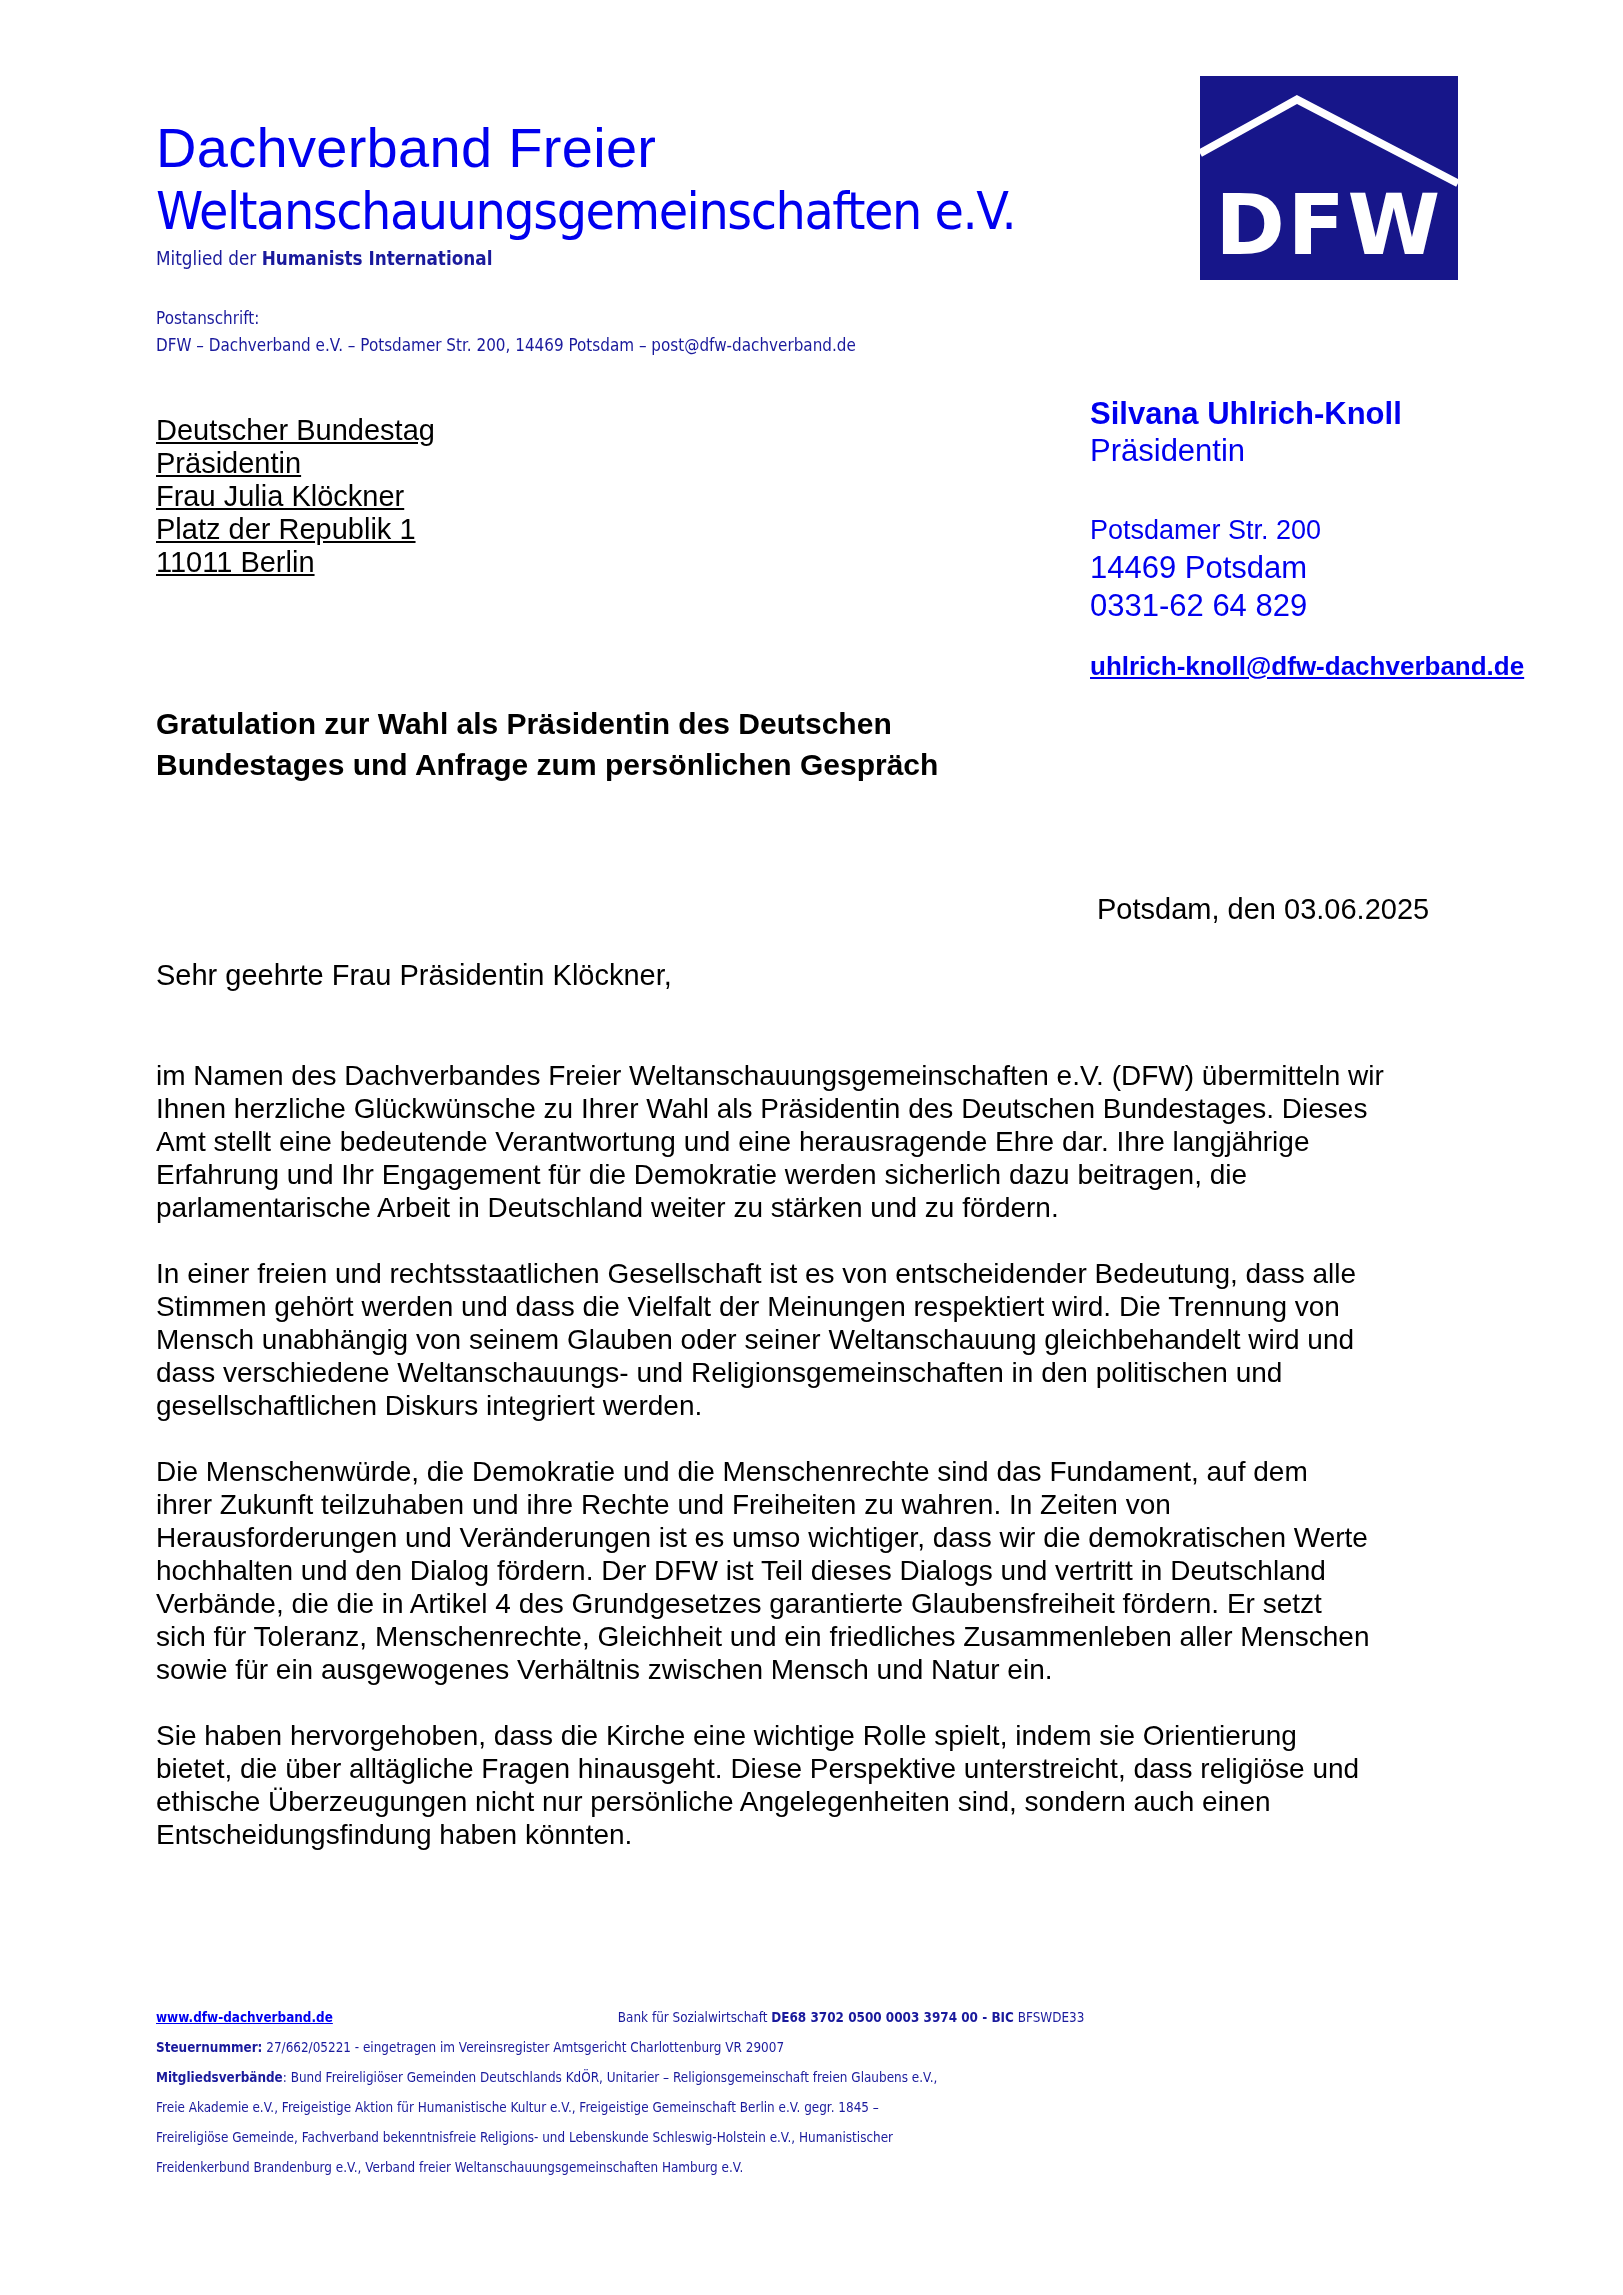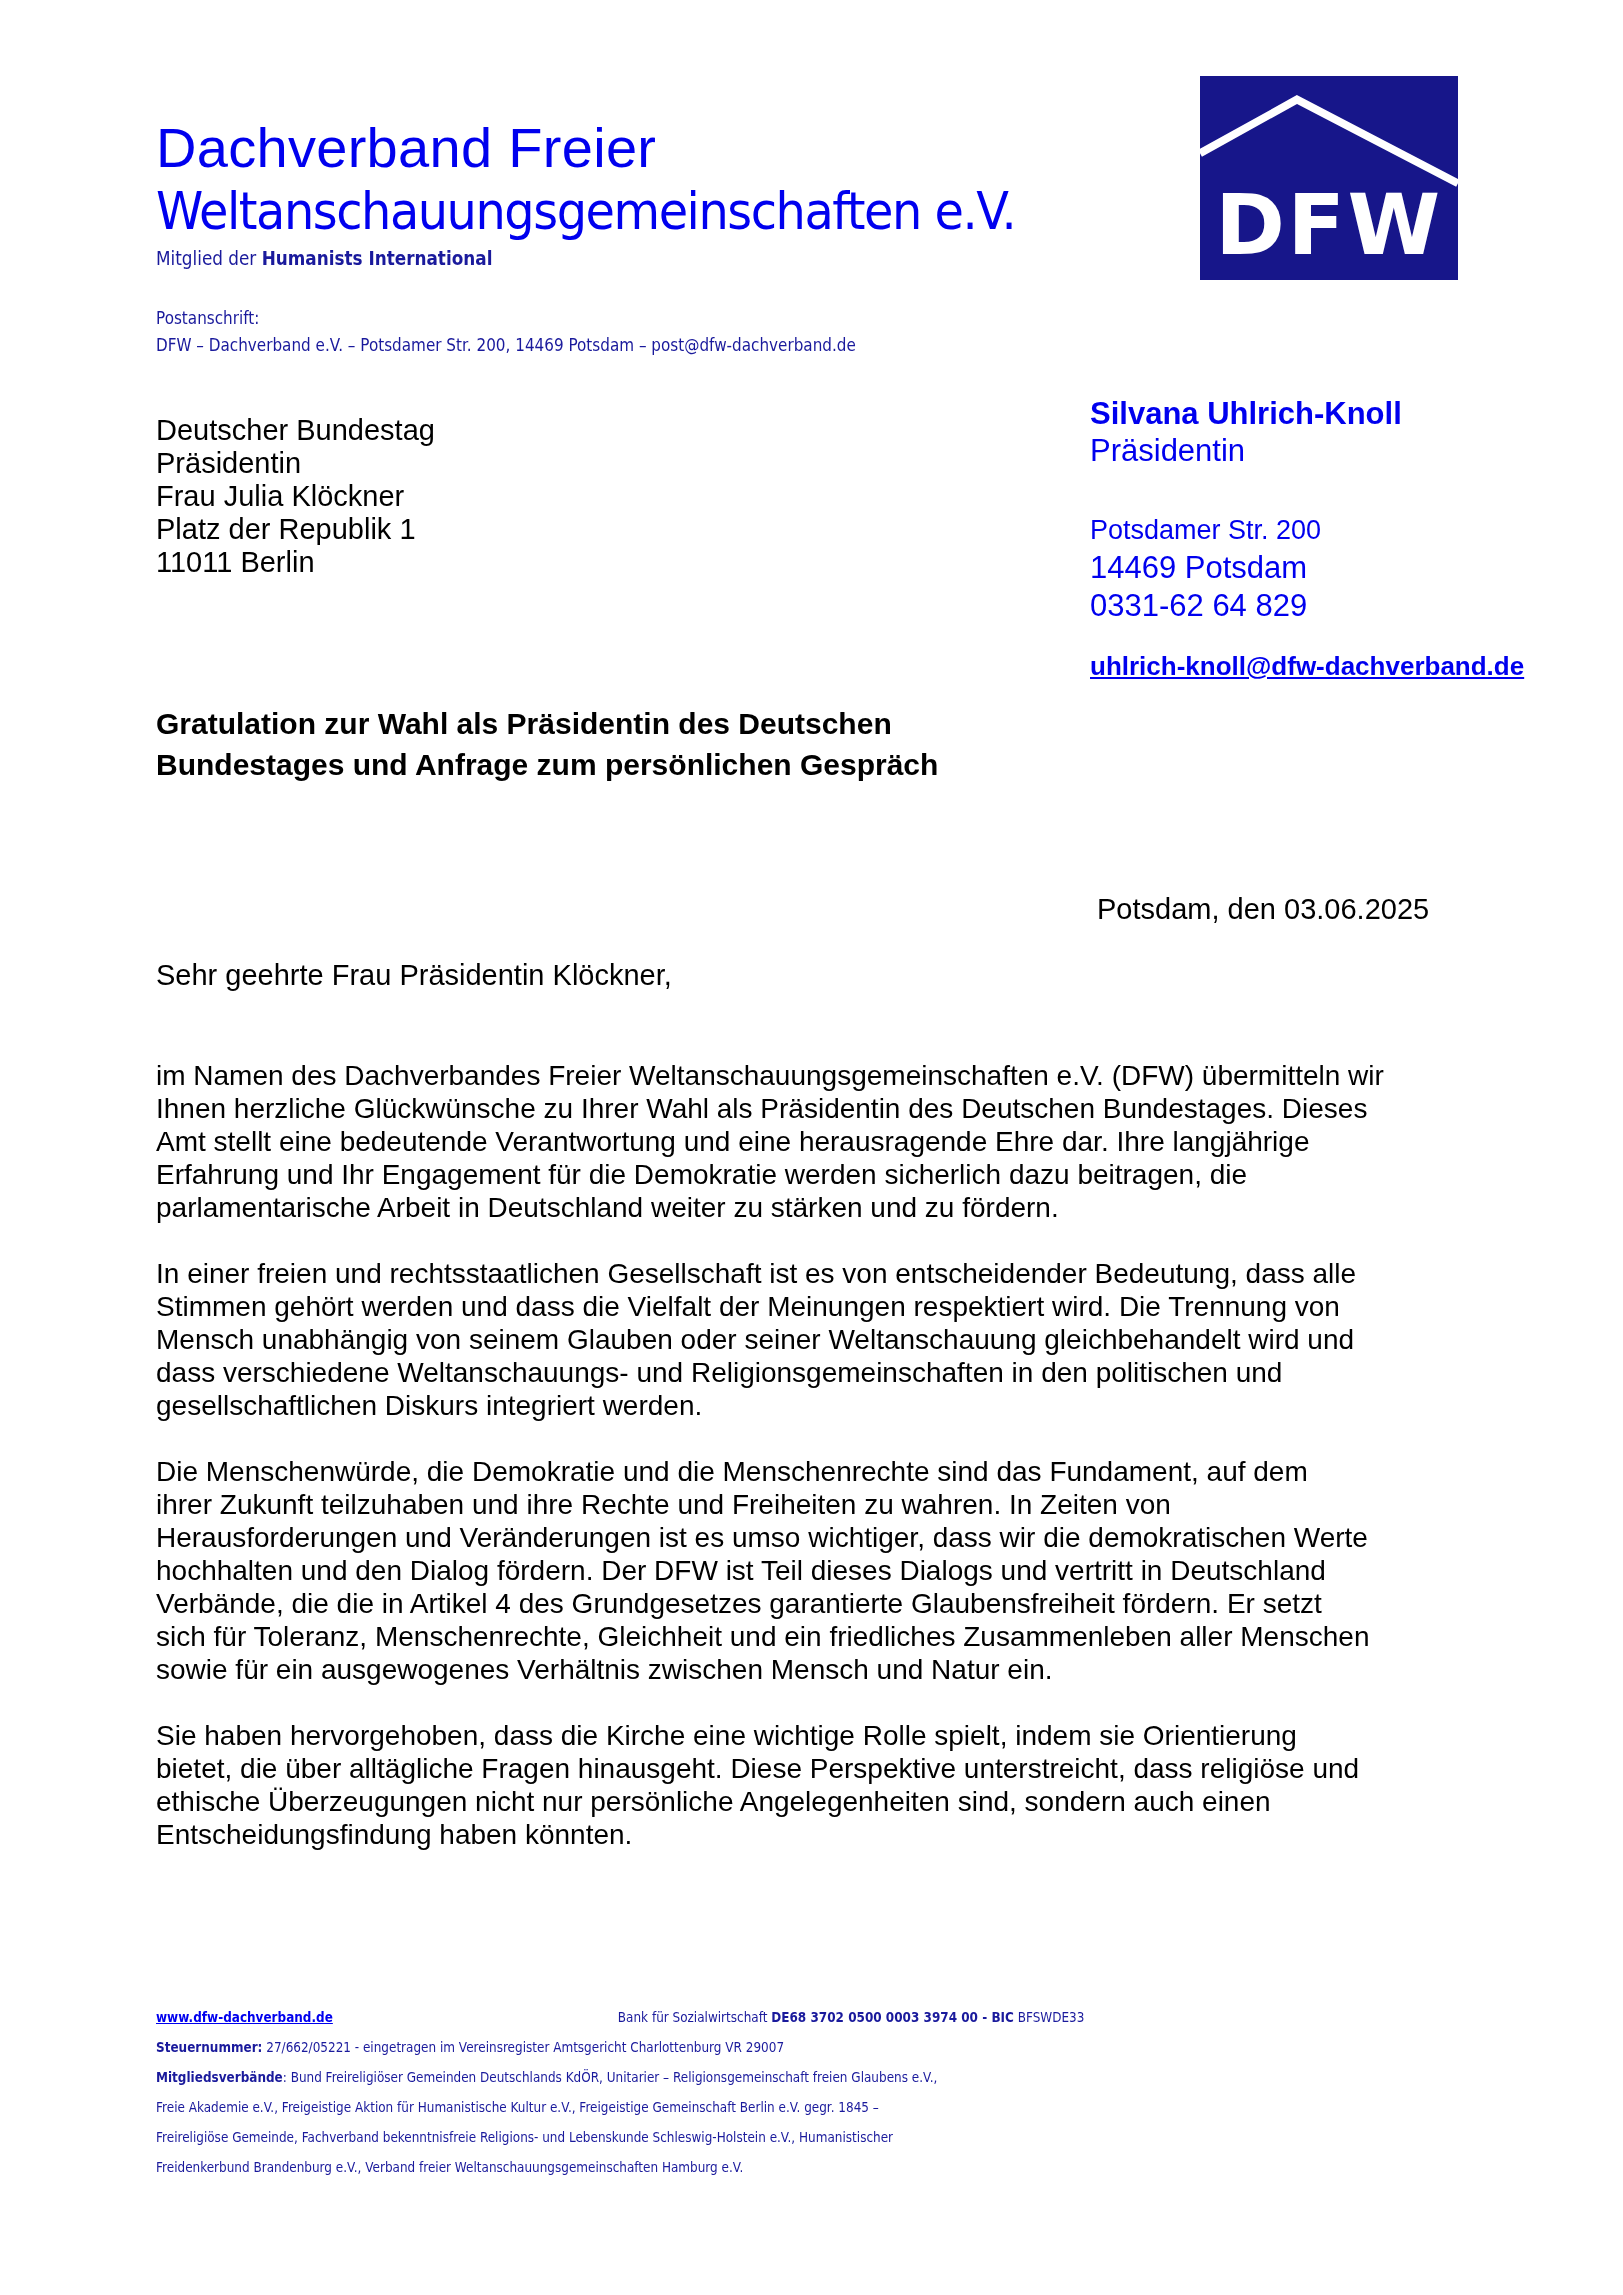--- a/index.html
+++ b/index.html
@@ -17,21 +17,21 @@
   #postal-label { left: 156px; top: 308px; font-size: 17.7px; color: #1a1a9c; font-family: "DejaVu Sans", sans-serif; transform: scaleX(0.86); transform-origin: left center; }
   #postal-address { left: 156px; top: 335px; font-size: 17.7px; color: #1a1a9c; font-family: "DejaVu Sans", sans-serif; transform: scaleX(0.86); transform-origin: left center; white-space: nowrap; }
 
   
   #logo { left: 1200px; top: 76px; width: 258px; height: 204px; background: #17168a; }
   #logo svg { position: absolute; left: 0; top: 0; }
   #logo-text { position: absolute; left: 0; right: 0; bottom: 13px; text-align: center; color: #fff; font-weight: bold; font-size: 84px; letter-spacing: 2.6px; font-family: "DejaVu Sans", sans-serif; line-height: 1; }
 
   
   #recipient { left: 156px; top: 414px; font-size: 29px; line-height: 33px; }
-  #recipient div { white-space: nowrap; }
+  #recipient div { white-space: nowrap; text-decoration: underline; }
 
   
   #sender { left: 1090px; top: 395px; color: #0000ee; }
   #sender-name { font-weight: bold; font-size: 31px; line-height: 37px; white-space: nowrap; }
   #sender-role { font-size: 31px; line-height: 37px; }
   #sender-street { margin-top: 42px; font-size: 27px; line-height: 38px; white-space: nowrap; }
   #sender-city, #sender-phone { font-size: 31px; line-height: 38px; white-space: nowrap; }
   #sender-email { margin-top: 26px; font-weight: bold; font-size: 26px; text-decoration: underline; white-space: nowrap; color: #0000ee; cursor: pointer; }
 
   

